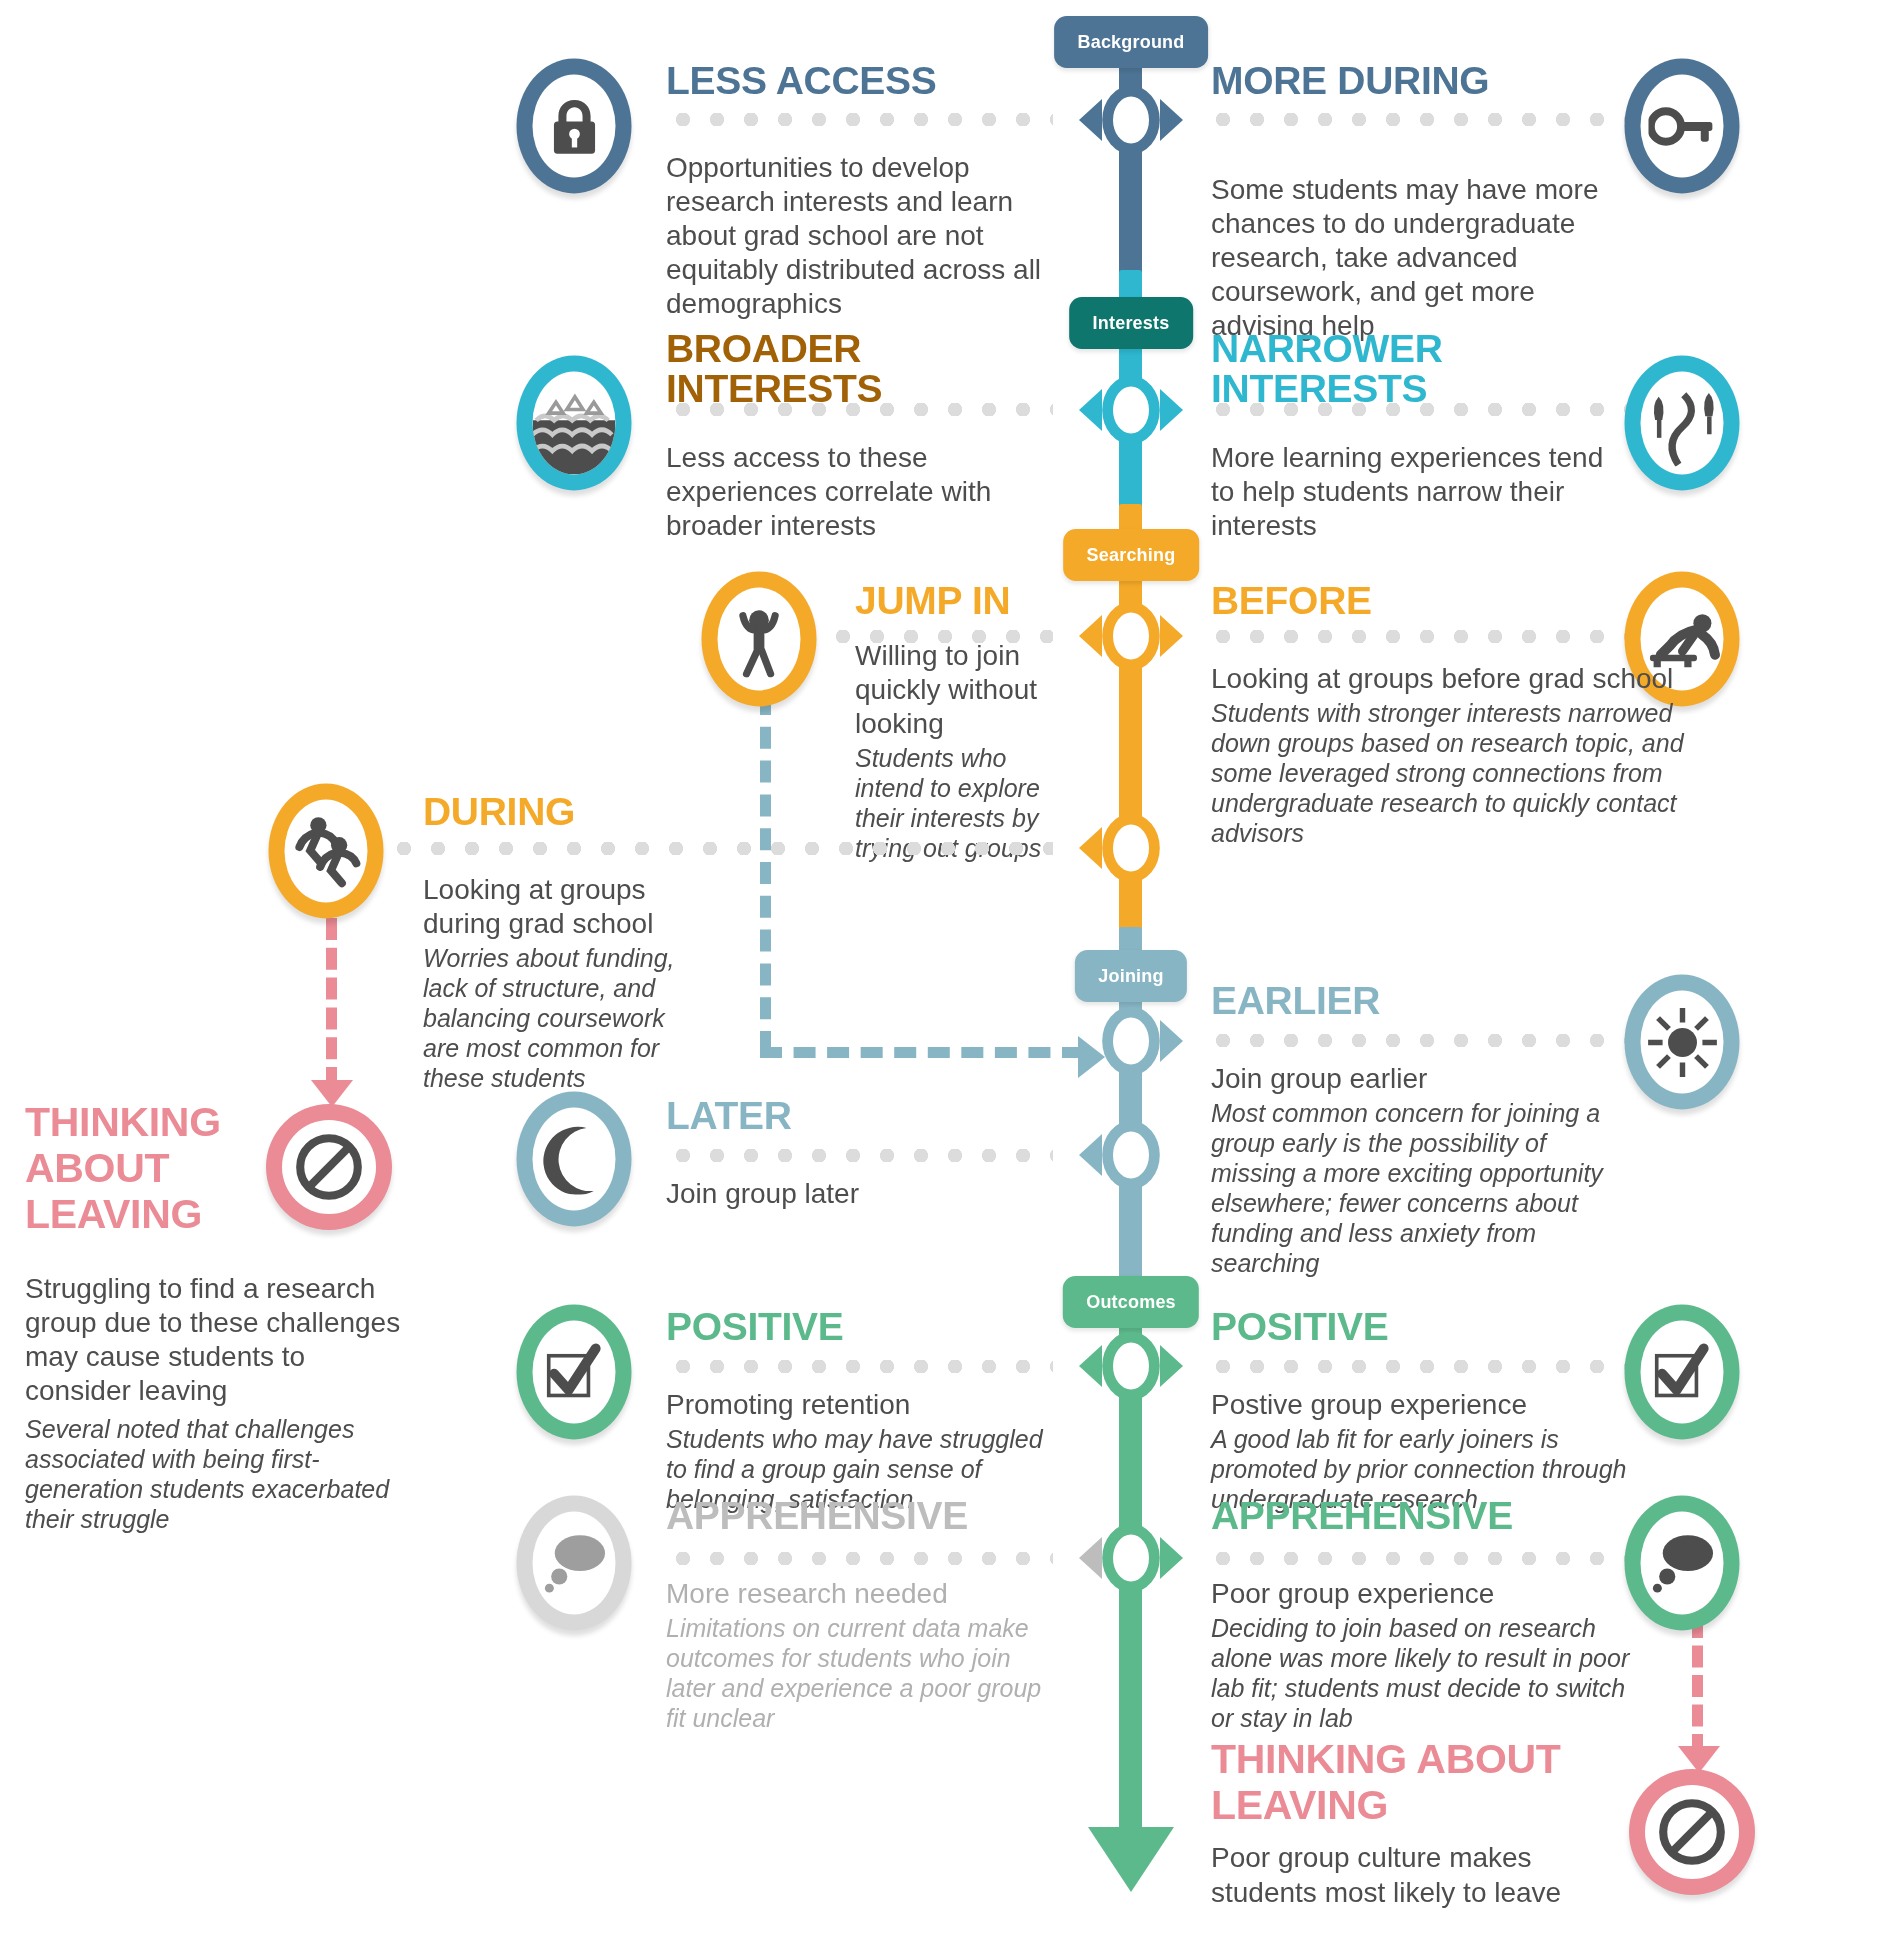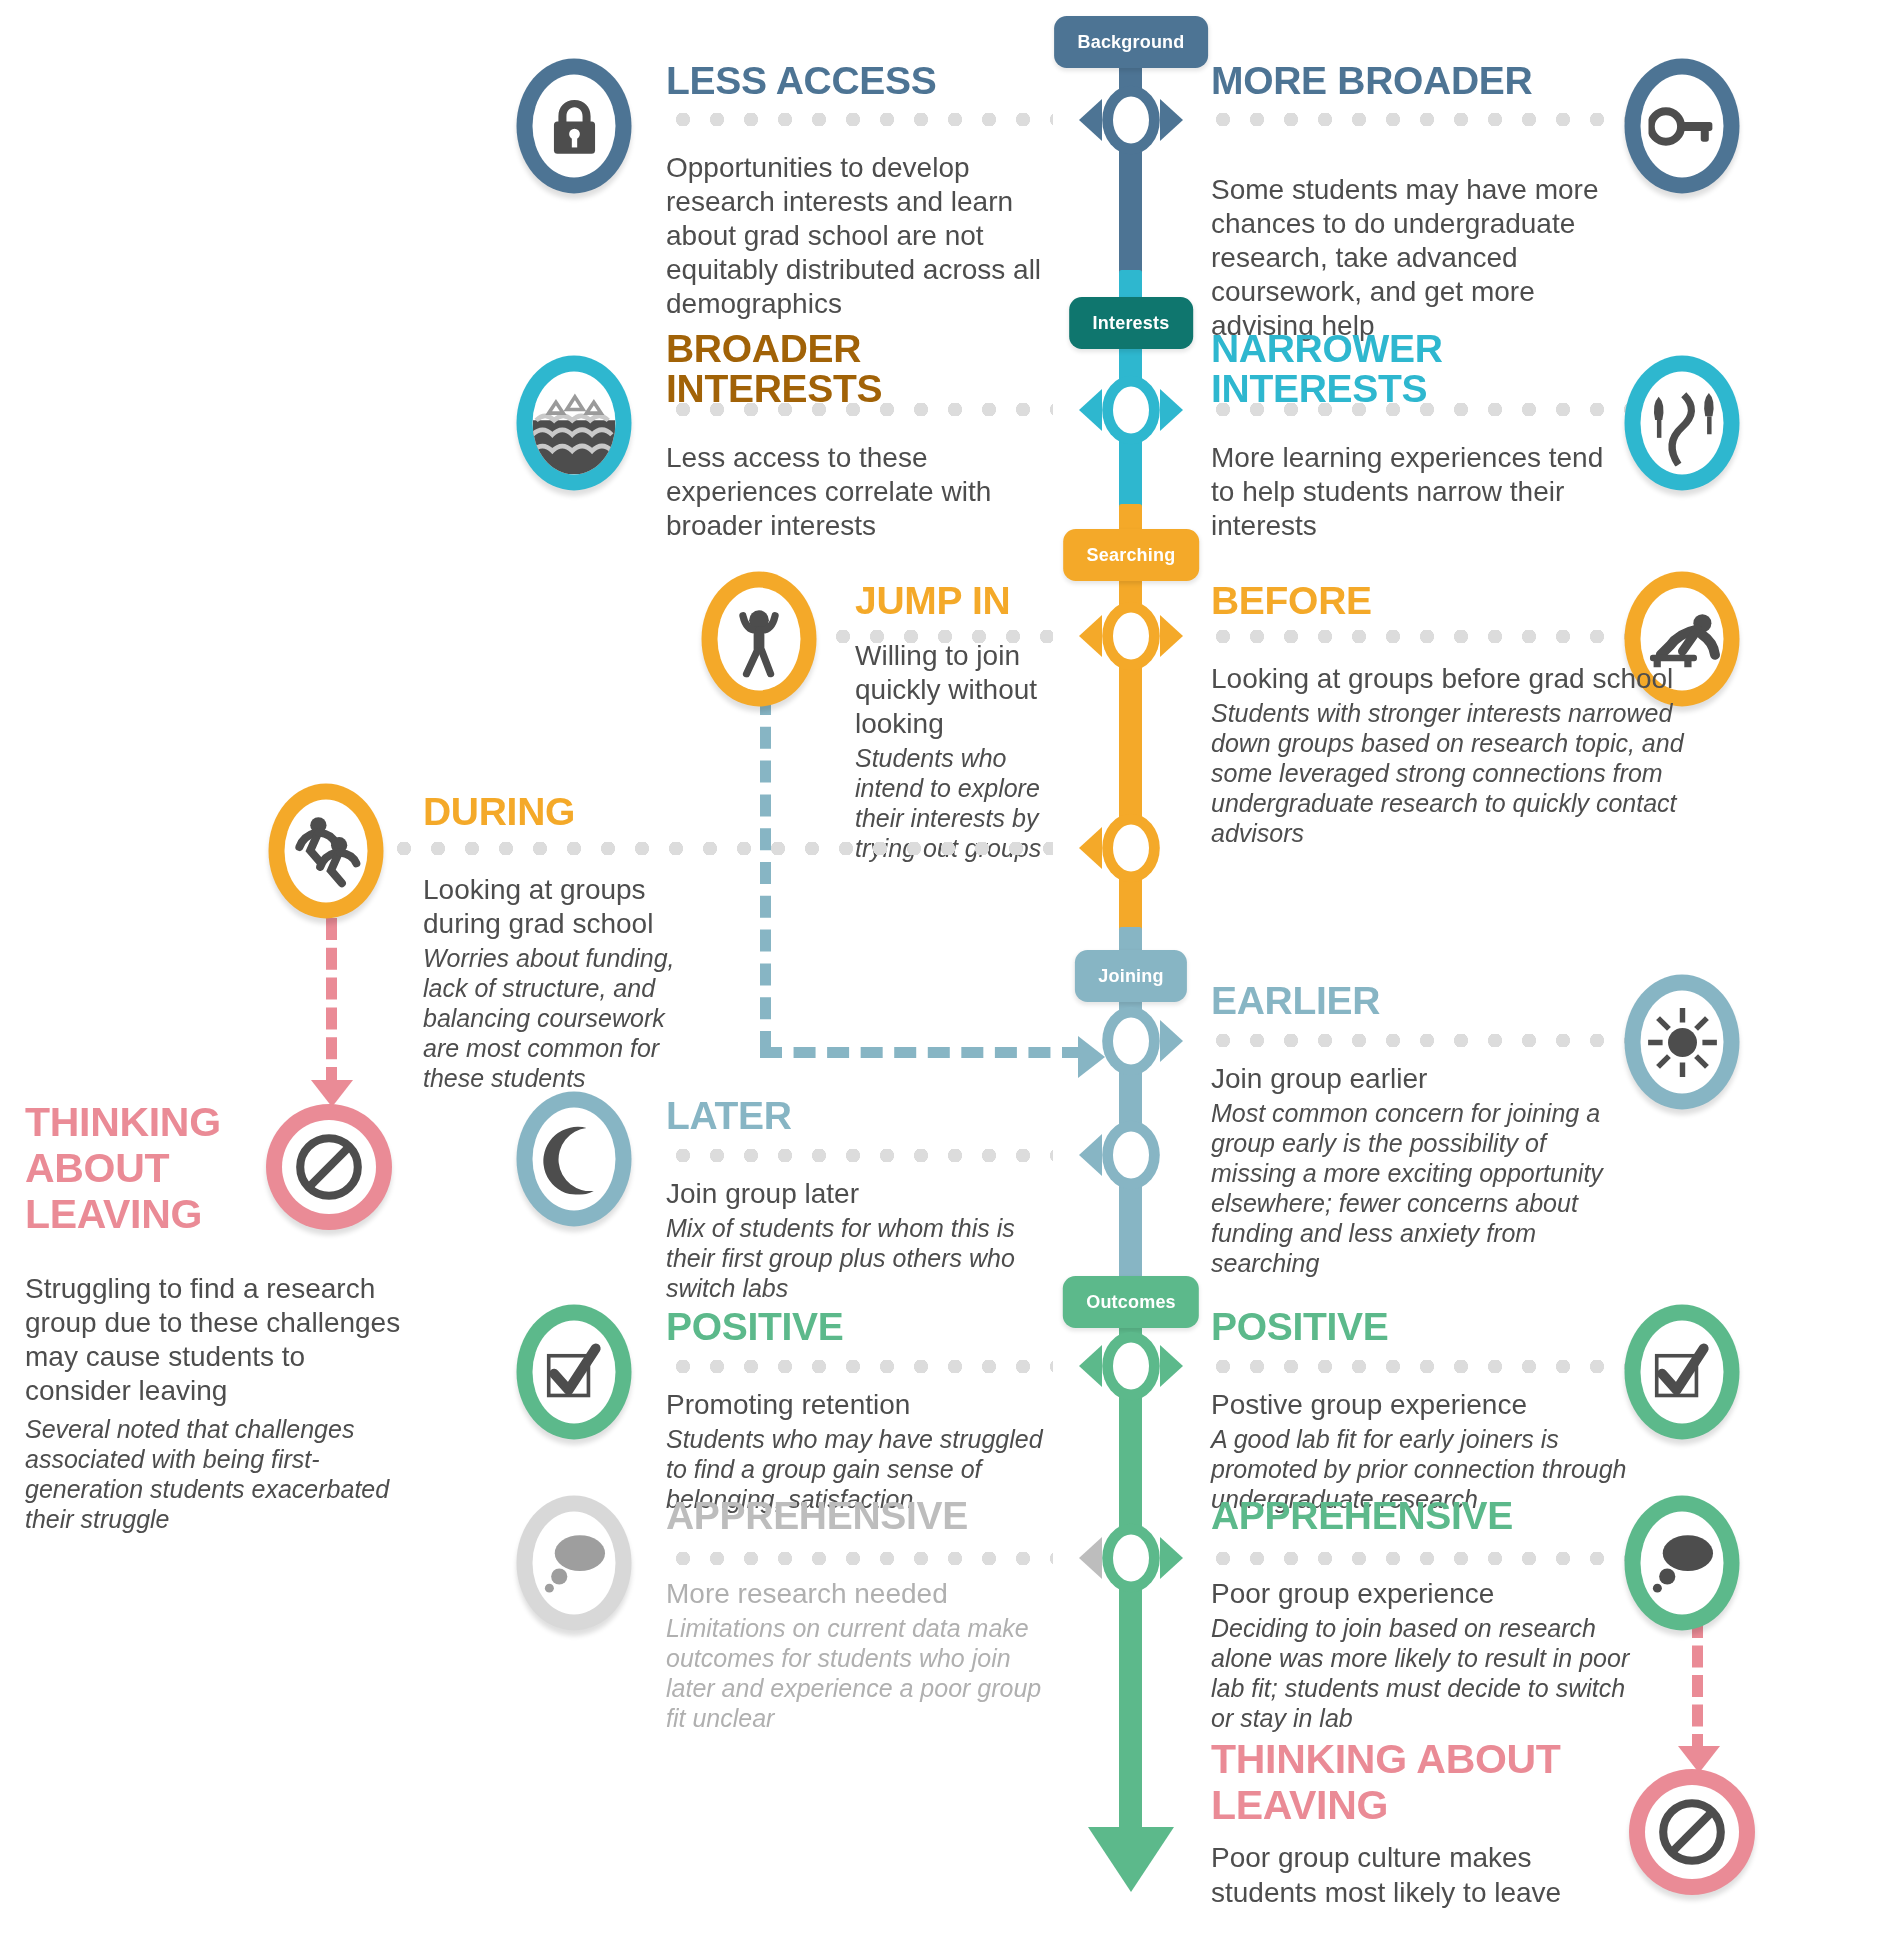--- a/index.html
+++ b/index.html
@@ -148,21 +148,21 @@
   <div class="badge" style="--c:#4d7494; left:1682px; top:126px;">
     <div class="inner">
       <svg width="67" height="50" viewBox="0 0 74 56">
         <circle cx="19" cy="28" r="17" fill="none" stroke="#4d4d4d" stroke-width="9"></circle>
         <rect x="33" y="23" width="38" height="10" rx="3" fill="#4d4d4d"></rect>
         <rect x="58" y="31" width="9" height="14" rx="3" fill="#4d4d4d"></rect>
       </svg>
     </div>
   </div>
   <div class="blk right" style="left:1211px; top:61px; width:396px;">
-    <div class="hd" style="color:#4d7494;">MORE BROADER</div>
+    <div class="hd" style="color:#4d7494;">MORE DURING</div>
     <div class="sub" style="margin-top:72px;">Some students may have more chances to do undergraduate research, take advanced coursework, and get more advising help</div>
   </div>
 
   <div class="dots" style="left:666px;  top:403px; width:387px;"></div>
   <div class="dots" style="left:1206px; top:403px; width:432px;"></div>
   <div class="node" style="--c:#2eb7cf; left:1131px; top:410px;">
     <div class="ar l"></div>
     <div class="ar r"></div>
     <div class="ring"></div>
   </div>
@@ -322,21 +322,20 @@
   <div class="badge" style="--c:#87b5c4; left:574px; top:1159px;">
     <div class="inner">
       <svg width="65" height="70" viewBox="0 0 72 78">
         <path d="M50 4 a38 38 0 1 0 8 70 a33 33 0 0 1 -8 -70 z" fill="#4d4d4d"></path>
       </svg>
     </div>
   </div>
   <div class="blk left" style="left:666px; top:1096px; width:378px;">
     <div class="hd" style="color:#87b5c4;">LATER</div>
     <div class="sub" style="margin-top:41px;">Join group later</div>
-    <div class="it">Mix of students for whom this is their first group plus others who switch labs</div>
   </div>
 
   <div class="dots" style="left:666px;  top:1360px; width:387px;"></div>
   <div class="dots" style="left:1206px; top:1360px; width:423px;"></div>
   <div class="node" style="--c:#5cb98b; left:1131px; top:1366px;">
     <div class="ar l"></div>
     <div class="ar r"></div>
     <div class="ring"></div>
   </div>
 

